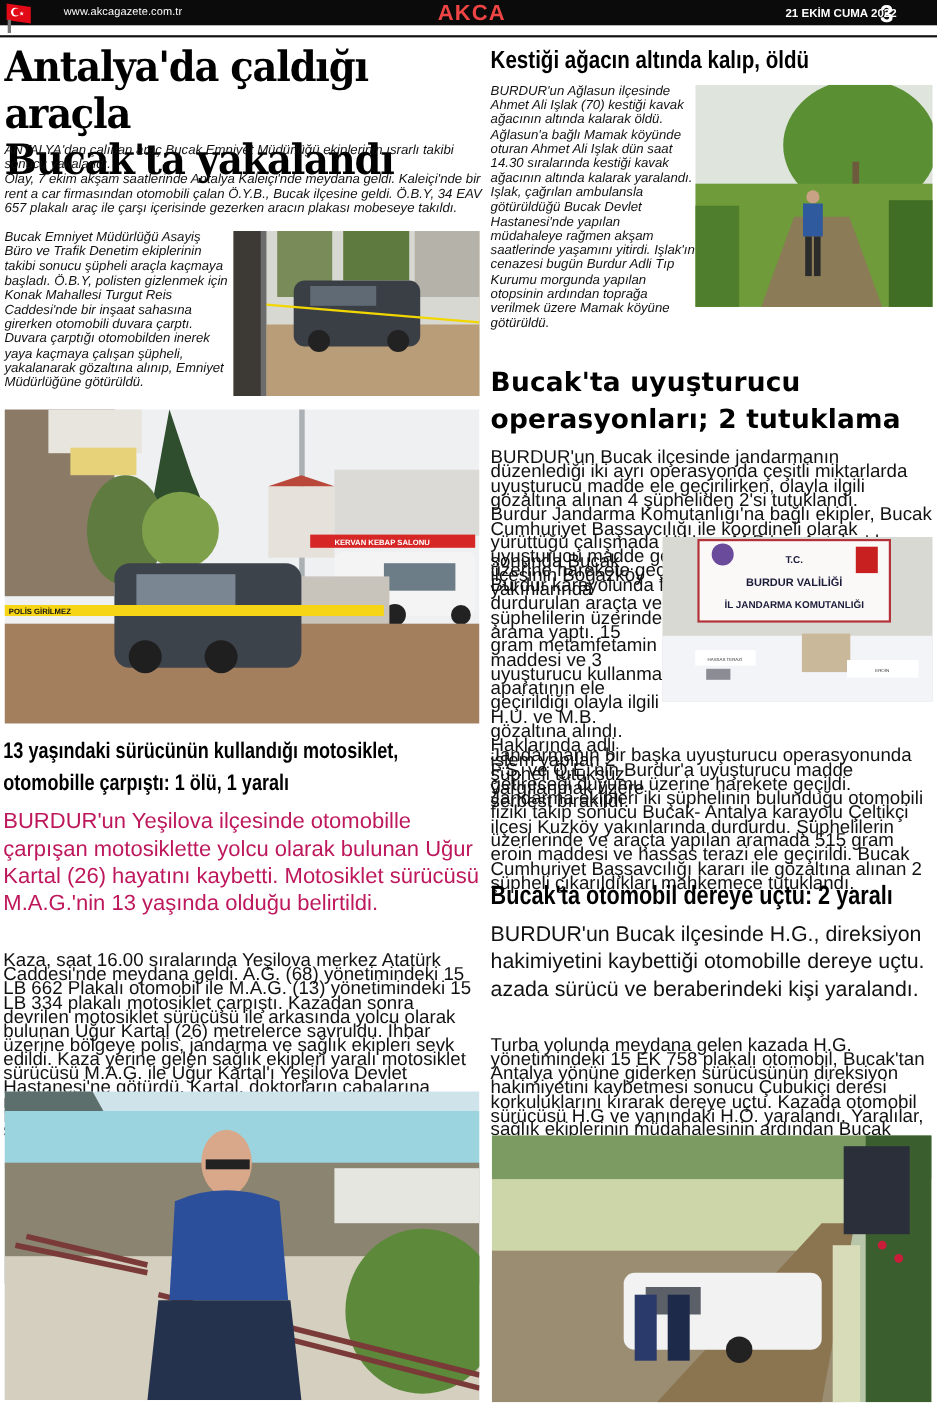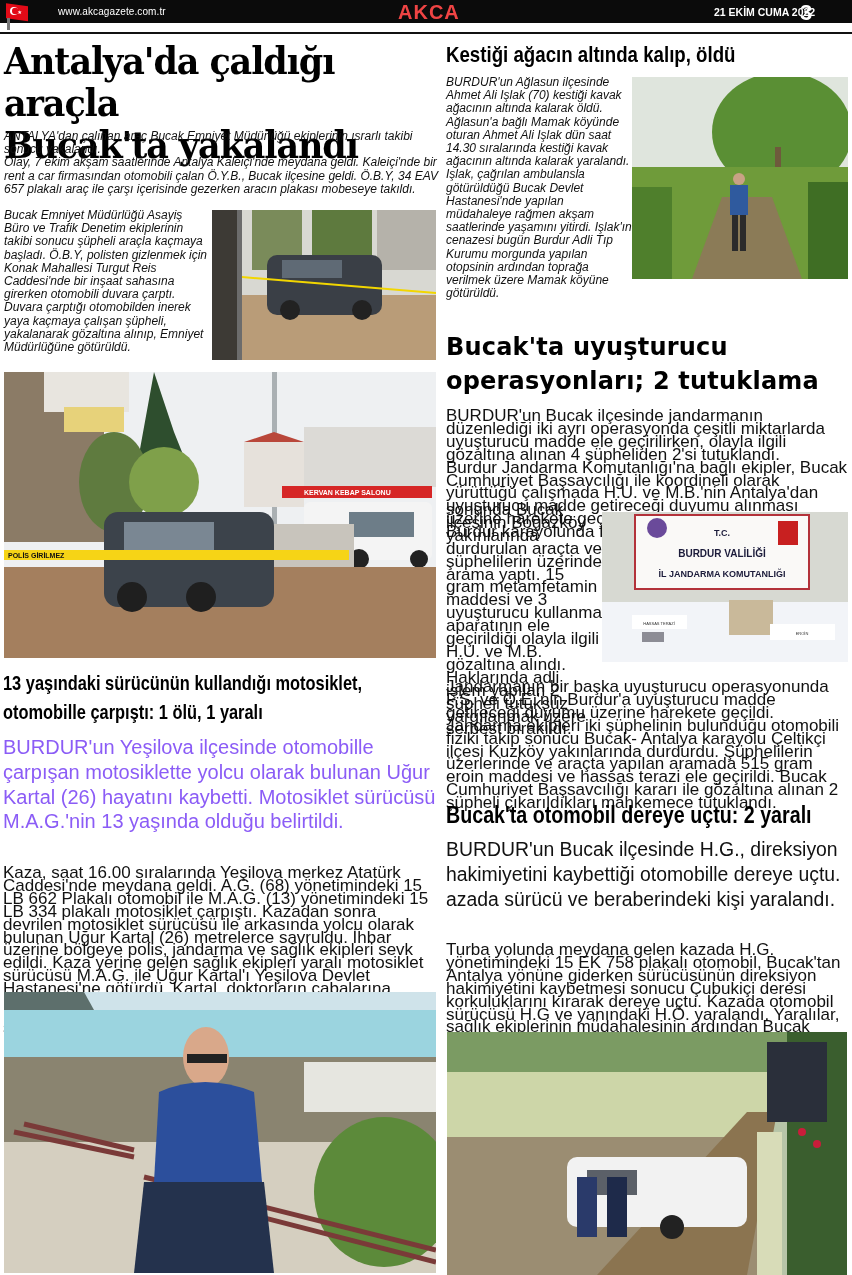--- a/index.html
+++ b/index.html
@@ -120,21 +120,21 @@
 
 <div class="abs h-heavy" style="left:446px; top:330px; width:420px; font-size:24px; line-height:34px; letter-spacing:0.2px;">
   <div>Bucak'ta uyuşturucu</div>
   <div>operasyonları; 2 tutuklama</div>
 </div>
 <div class="abs p-body-sm" style="left:446px; top:410px; width:406px;">
   <div>BURDUR'un Bucak ilçesinde jandarmanın düzenlediği iki ayrı operasyonda çeşitli miktarlarda uyuşturucu madde ele geçirilirken, olayla ilgili gözaltına alınan 4 şüpheliden 2'si tutuklandı.</div>
   <div>Burdur Jandarma Komutanlığı'na bağlı ekipler, Bucak Cumhuriyet Başsavcılığı ile koordineli olarak yürüttüğü çalışmada H.U. ve M.B.'nin Antalya'dan uyuşturucu madde getireceği duyumu alınması üzerine harekete geçti. Jandarma ekipleri Antalya- Burdur karayolunda fiziki takip</div>
 </div>
 <div class="abs p-body-sm" style="left:446px; top:504px; width:156px;">sonunda Bucak ilçesinin Boğazköy yakınlarında durdurulan araçta ve şüphelilerin üzerinde arama yaptı. 15 gram metamfetamin maddesi ve 3 uyuşturucu kullanma aparatının ele geçirildiği olayla ilgili H.U. ve M.B. gözaltına alındı. Haklarında adli işlem yapılan 2 şüpheli tutuksuz yargılanmak üzere serbest bırakıldı.</div>
-<div class="photo" style="left:602px; top:512px; width:246px; height:150px;text-align:right;">
+<div class="photo" style="left:602px; top:488px; width:246px; height:150px;text-align:right;">
   <svg viewBox="0 0 246 150" preserveAspectRatio="none">
     <rect width="246" height="150" fill="#d7d9d2"></rect>
     <rect x="33" y="3" width="174" height="74" fill="#faf9f7" stroke="#b3323a" stroke-width="2"></rect>
     <circle cx="55" cy="16" r="10" fill="#6a4a9a"></circle>
     <rect x="176" y="9" width="20" height="24" fill="#c82020"></rect>
     <text x="120" y="24" font-size="9" font-weight="bold" text-anchor="middle" font-family="Liberation Sans, sans-serif" fill="#1b1b3a">T.C.</text>
     <text x="120" y="45" font-size="10" font-weight="bold" text-anchor="middle" font-family="Liberation Sans, sans-serif" fill="#1b1b3a">BURDUR VALİLİĞİ</text>
     <text x="120" y="65" font-size="9" font-weight="bold" text-anchor="middle" font-family="Liberation Sans, sans-serif" fill="#1b1b3a">İL JANDARMA KOMUTANLIĞI</text>
     <rect x="0" y="90" width="246" height="60" fill="#f2f4f8"></rect>
     <rect x="127" y="88" width="44" height="35" fill="#c9b99a"></rect>
@@ -144,21 +144,21 @@
     <text x="200" y="123" font-size="4" text-anchor="middle" font-family="Liberation Sans, sans-serif" fill="#333">EROİN</text>
     <rect x="40" y="120" width="22" height="10" fill="#8c8c95"></rect>
   </svg>
 </div>
 <div class="abs p-body-sm" style="left:446px; top:681px; width:406px;">Jandarmanın bir başka uyuşturucu operasyonunda F.S. ve Ö.E.'nin Burdur'a uyuşturucu madde getireceği duyumu üzerine harekete geçildi. Jandarma ekipleri iki şüphelinin bulunduğu otomobili fiziki takip sonucu Bucak- Antalya karayolu Çeltikçi ilçesi Kuzköy yakınlarında durdurdu. Şüphelilerin üzerlerinde ve araçta yapılan aramada 515 gram eroin maddesi ve hassas terazi ele geçirildi. Bucak Cumhuriyet Başsavcılığı kararı ile gözaltına alınan 2 şüpheli çıkarıldıkları mahkemece tutuklandı.</div>
 
 <div class="abs h-condensed" style="left:3px; top:668px; width:540px; font-size:20.5px; line-height:29px; transform:scaleX(0.80);">
   <div>13 yaşındaki sürücünün kullandığı motosiklet,</div>
   <div>otomobille çarpıştı: 1 ölü, 1 yaralı</div>
 </div>
-<div class="abs" style="left:3px; top:735px; width:436px; font-size:20px; line-height:24.8px; color:#8b5cf6;">BURDUR'un Yeşilova ilçesinde otomobille çarpışan motosiklette yolcu olarak bulunan Uğur Kartal (26) hayatını kaybetti. Motosiklet sürücüsü M.A.G.'nin 13 yaşında olduğu belirtildi.</div>
+<div class="abs" style="left:3px; top:735px; width:436px; font-size:20px; line-height:24.8px; color:#be185d;">BURDUR'un Yeşilova ilçesinde otomobille çarpışan motosiklette yolcu olarak bulunan Uğur Kartal (26) hayatını kaybetti. Motosiklet sürücüsü M.A.G.'nin 13 yaşında olduğu belirtildi.</div>
 <div class="abs p-body-sm" style="left:3px; top:867px; width:436px;">Kaza, saat 16.00 sıralarında Yeşilova merkez Atatürk Caddesi'nde meydana geldi. A.G. (68) yönetimindeki 15 LB 662 Plakalı otomobil ile M.A.G. (13) yönetimindeki 15 LB 334 plakalı motosiklet çarpıştı. Kazadan sonra devrilen motosiklet sürücüsü ile arkasında yolcu olarak bulunan Uğur Kartal (26) metrelerce savruldu. İhbar üzerine bölgeye polis, jandarma ve sağlık ekipleri sevk edildi. Kaza yerine gelen sağlık ekipleri yaralı motosiklet sürücüsü M.A.G. ile Uğur Kartal'ı Yeşilova Devlet Hastanesi'ne götürdü. Kartal, doktorların çabalarına rağmen kurtarılamadı. M.A.G. ise ilk tedavinin ardından Burdur Devlet hastanesi'ne sevk edildi. Polis kazayla ilgili soruşturma başlattı. (DHA)</div>
 <div class="photo" style="left:4px; top:992px; width:432px; height:281px;">
   <svg viewBox="0 0 432 281" preserveAspectRatio="none">
     <rect width="432" height="281" fill="#cfe3ea"></rect>
     <polygon points="0,0 80,0 90,18 0,20" fill="#5d6f6c"></polygon>
     <rect x="0" y="18" width="432" height="52" fill="#9bd4df"></rect>
     <rect x="0" y="65" width="432" height="110" fill="#8a8470"></rect>
     <rect x="300" y="70" width="132" height="50" fill="#e6e6e0"></rect>
     <rect x="0" y="150" width="432" height="131" fill="#d5cfc0"></rect>
     <ellipse cx="380" cy="200" rx="70" ry="75" fill="#5c8a3a"></ellipse>

